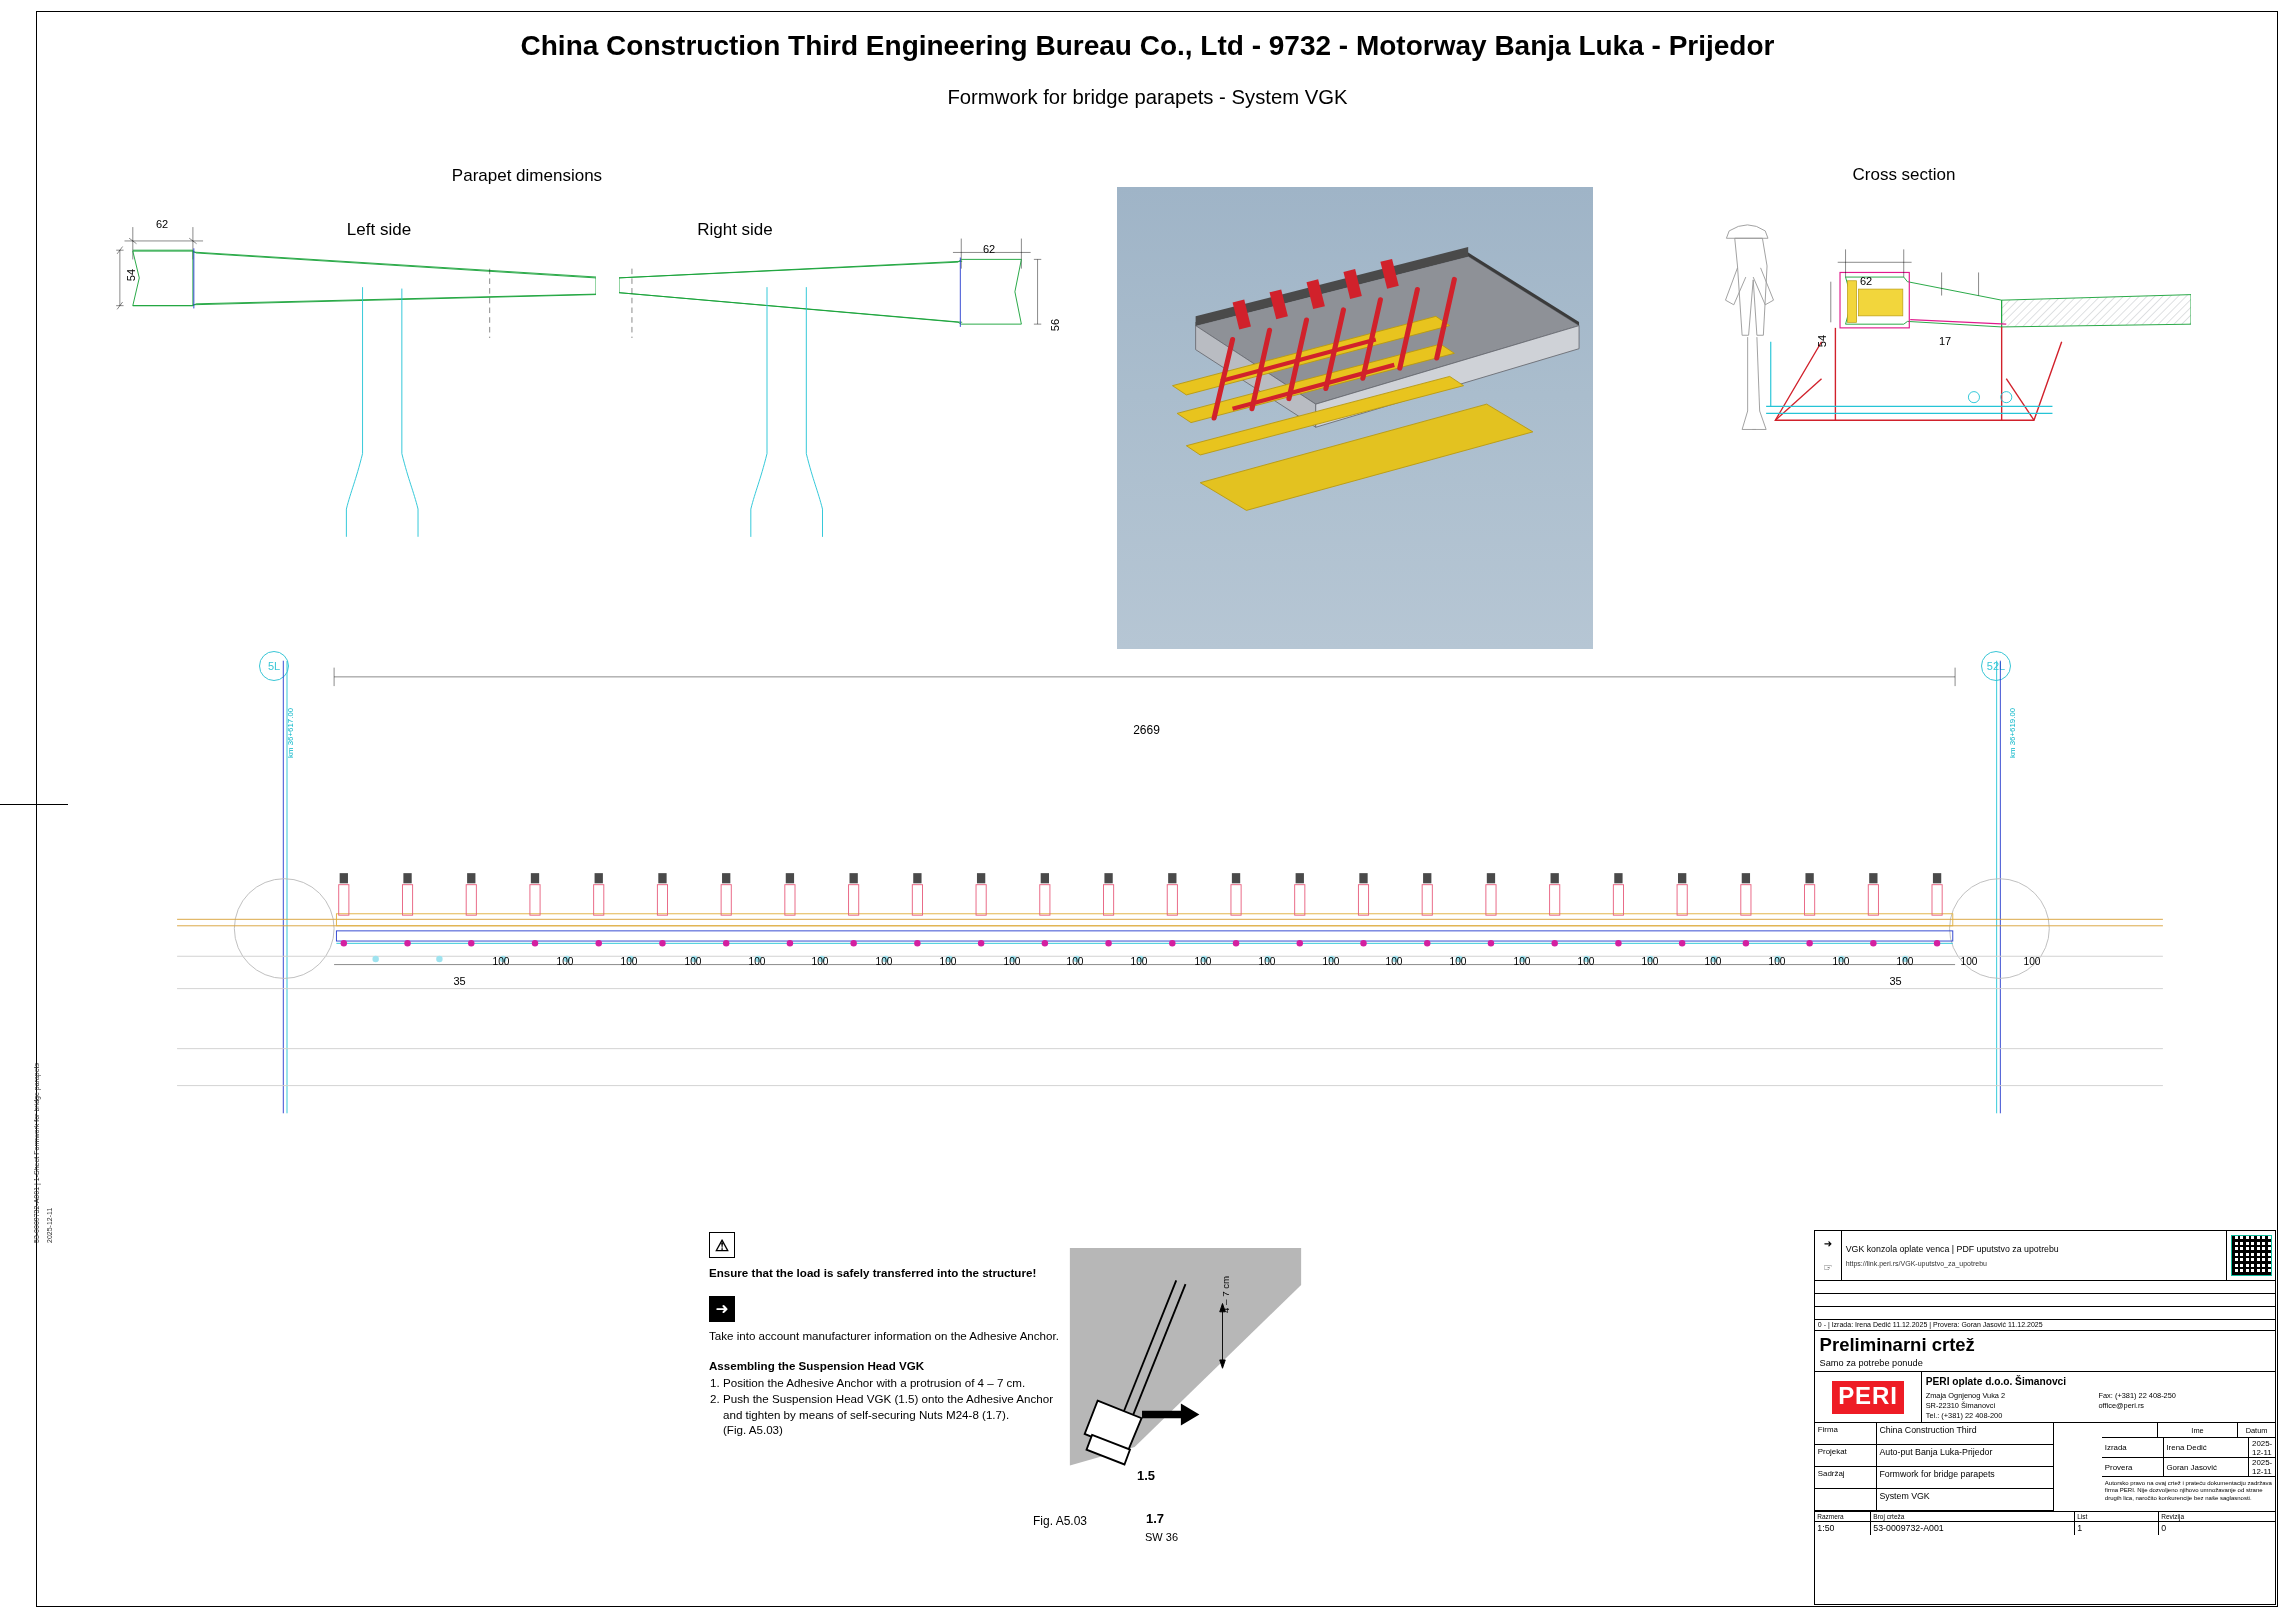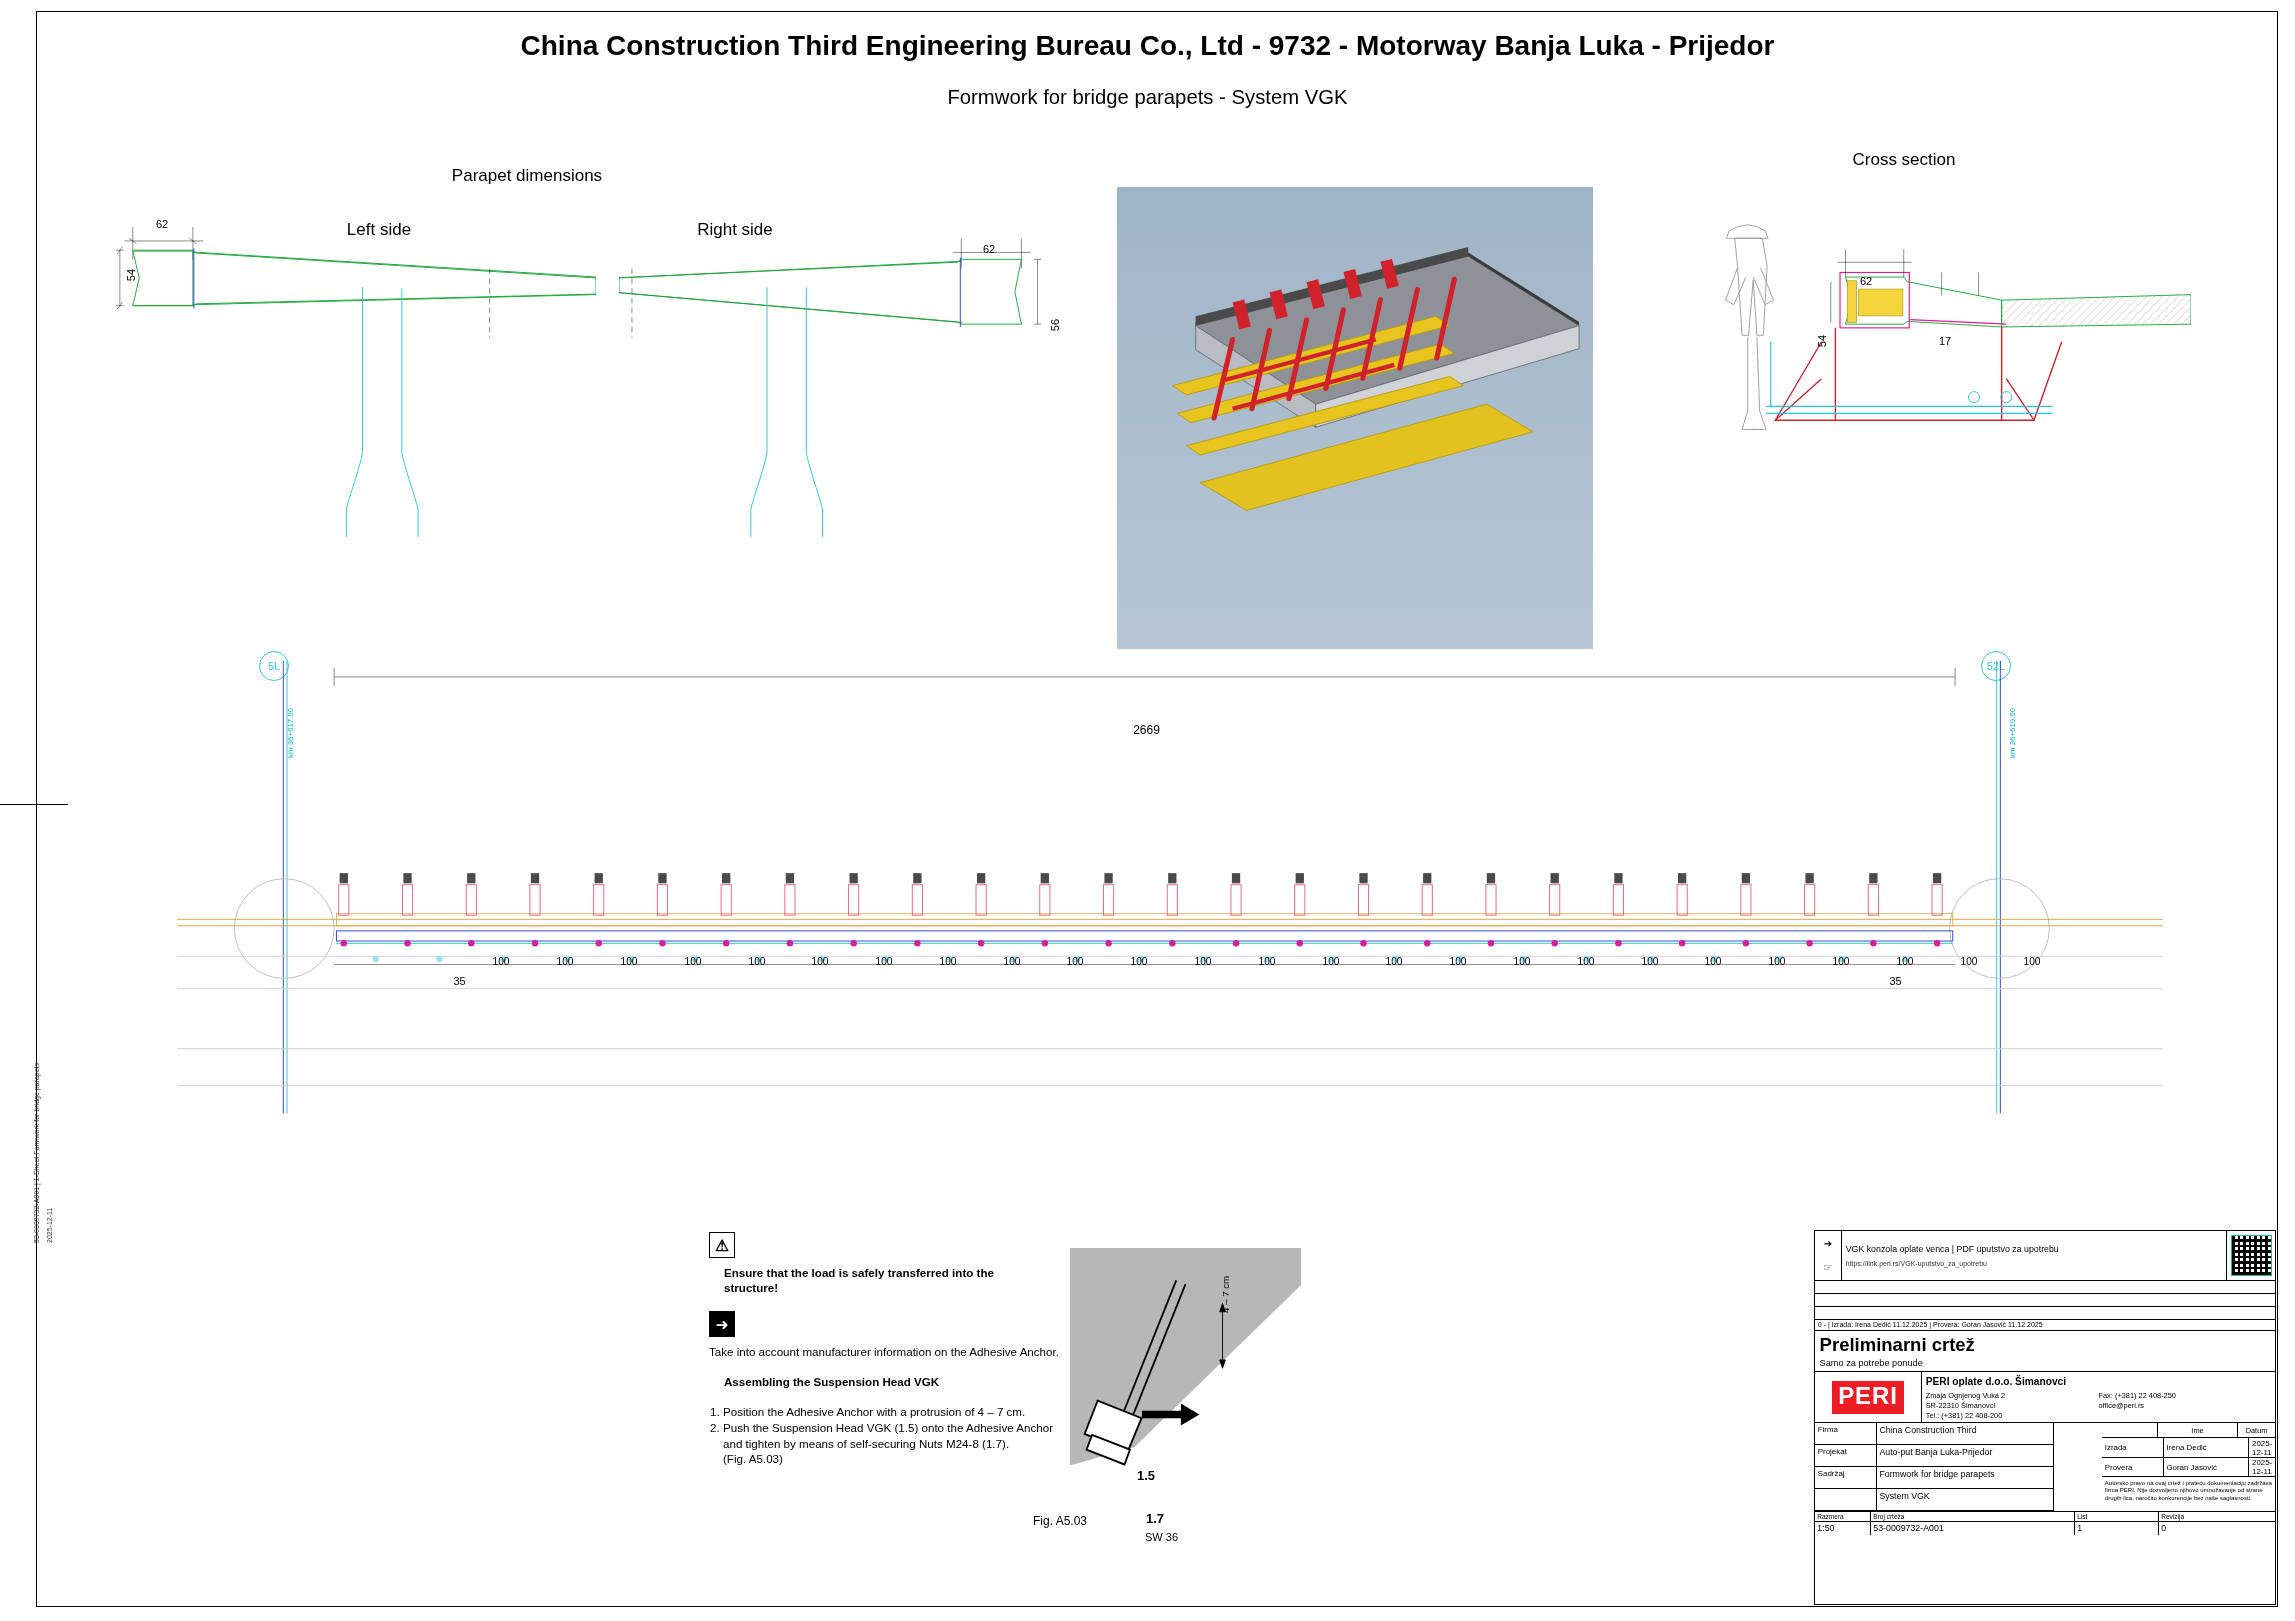--- a/index.html
+++ b/index.html
@@ -21,21 +21,21 @@
   
   .render{position:absolute;left:1117px;top:187px;width:476px;height:462px;background:linear-gradient(180deg,#9fb4c7 0%,#aabdcd 45%,#b6c6d4 100%);}
 
   
   .layout-title{position:absolute;left:0;top:704px;width:2295px;text-align:center;font-size:17px;}
 
   .dimnum{position:absolute;font-size:10.2px;text-align:center;}
 
   
   .instr{position:absolute;left:709px;top:1232px;width:351px;}
-  .instr h4{margin:15px;font-size:11.6px;font-weight:bold;line-height:1.35;}
+  .instr h4{margin:0;font-size:11.6px;font-weight:bold;line-height:1.35;}
   .instr p{margin:0;font-size:11.6px;line-height:1.35;}
   .instr ol{margin:1.8px 0 0 0;padding-left:14px;font-size:11.6px;line-height:1.35;}
   .warn-box{width:26px;height:26px;border:1.4px solid #000;display:flex;align-items:center;justify-content:center;font-size:15.7px;font-weight:bold;box-sizing:border-box;}
   .arrow-box{width:26px;height:26px;background:#000;display:flex;align-items:center;justify-content:center;color:#fff;font-size:15.7px;box-sizing:border-box;}
 
   
   .tb{position:absolute;left:1814px;top:1230px;width:462px;height:375px;border:0.9px solid #000;box-sizing:border-box;font-size:7.9px;}
   .link-row{display:flex;align-items:stretch;height:49px;border-bottom:0.9px solid #000;}
   .link-icons{width:26px;border-right:0.5px solid #000;display:flex;flex-direction:column;}
   .lic{flex:1;display:flex;align-items:center;justify-content:center;font-size:10.2px;}
@@ -95,21 +95,21 @@
 
   <div class="tickmark" style="left:0;top:804px;width:36px;height:0.9px;"></div>
   <div class="tickmark" style="left:36px;top:804px;width:32px;height:0.9px;background:#000;"></div>
 
   <div class="main-title">China Construction Third Engineering Bureau Co., Ltd - 9732 - Motorway Banja Luka - Prijedor</div>
   <div class="sub-title">Formwork for bridge parapets - System VGK</div>
 
   <div class="sec-label" style="left:430px;top:166px;width:194px;">Parapet dimensions</div>
   <div class="sec-label" style="left:305px;top:220px;width:148px;">Left side</div>
   <div class="sec-label" style="left:661px;top:220px;width:148px;">Right side</div>
-  <div class="sec-label" style="left:1807px;top:150px;width:194px;">Cross section</div>
+  <div class="sec-label" style="left:1807px;top:165px;width:194px;">Cross section</div>
 
   <svg width="490" height="361" style="position:absolute;left:106px;top:213px;" viewBox="0 0 1060 780">
 
     <g stroke="#000" stroke-width="1">
       <line x1="58" y1="30" x2="58" y2="100"></line>
       <line x1="188" y1="30" x2="188" y2="100"></line>
       <line x1="40" y1="60" x2="210" y2="60"></line>
       <line x1="50" y1="54" x2="66" y2="66"></line>
       <line x1="180" y1="54" x2="196" y2="66"></line>
       <line x1="30" y1="80" x2="30" y2="200"></line>

